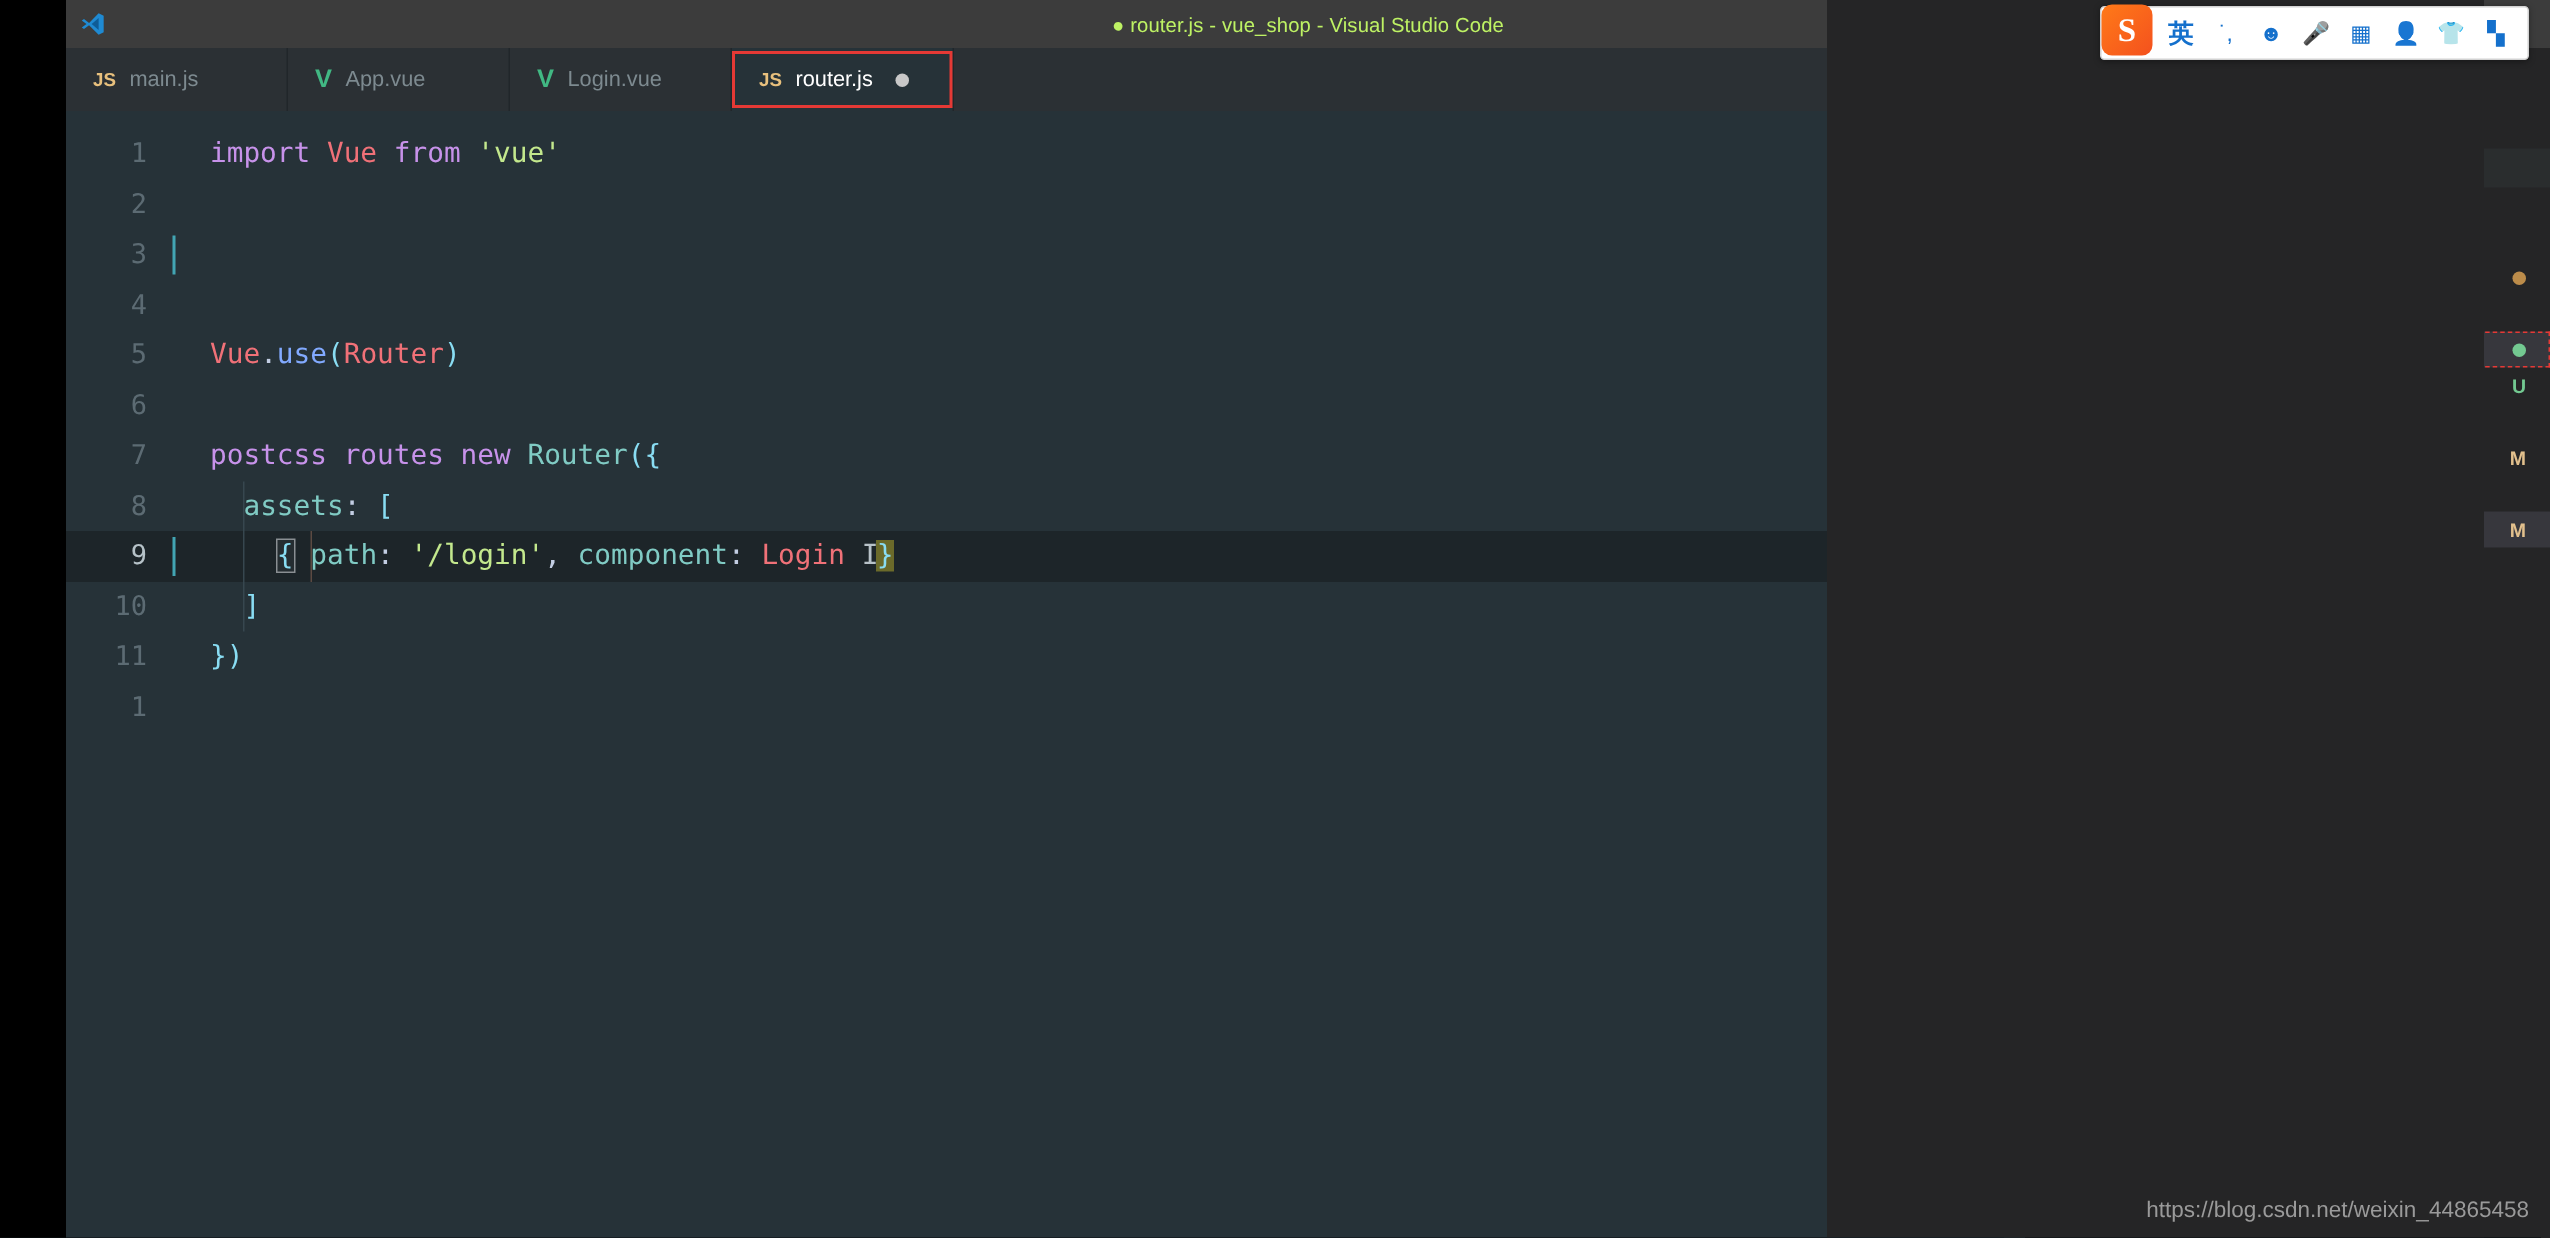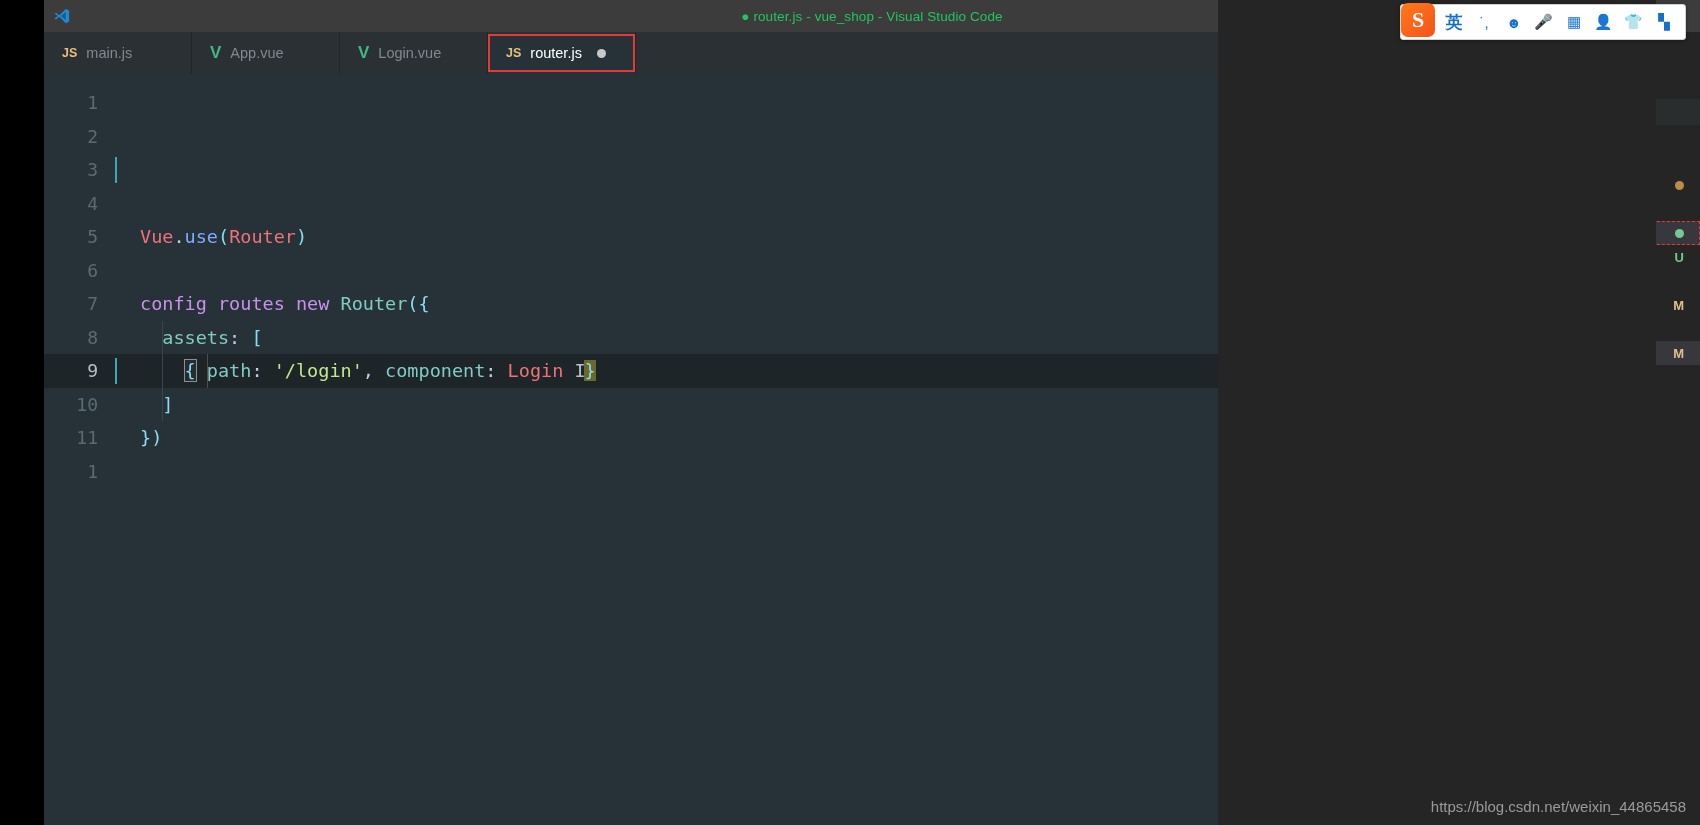--- a/index.html
+++ b/index.html
@@ -27,21 +27,21 @@
     display: flex; align-items: center;
     position: relative; flex: 0 0 32px;
     color: #cccccc;
   }
   #vscode-logo {
     width: 36px; height: 32px;
     display: flex; align-items: center; justify-content: center;
   }
   #title-text {
     position: absolute; left: 0; right: 0; text-align: center;
-    font-size: 13.5px; color: #22c55e; letter-spacing: .1px;
+    font-size: 13.5px; color: #bef264; letter-spacing: .1px;
     pointer-events: none;
   }
   .win-controls {
     position: absolute; right: 0; top: 0; height: 32px;
     display: flex; align-items: center;
   }
   .win-btn {
     width: 46px; height: 32px; display: flex;
     align-items: center; justify-content: center;
     color: #cfcfcf; font-size: 13px;
@@ -278,27 +278,27 @@
             </div>
           <div id="tab-actions">
               <div class="tab-action">⇅</div>
               <div class="tab-action">▥</div>
               <div class="tab-action">···</div>
             </div>
         </div>
 
         <div id="code-wrap">
           <div id="code">
-              <div class="cline"><div class="lno">1</div></div>
+              <div class="cline"><div class="lno">1</div><div class="ctext"><span class="kw">import </span><span class="ident">Vue</span><span class="plain"> </span><span class="kw">from</span><span class="plain"> </span><span class="str">'vue'</span></div></div>
               <div class="cline"><div class="lno">2</div></div>
               <div class="cline"><div class="lno">3</div><div class="caret-gutter"></div></div>
               <div class="cline"><div class="lno">4</div><div class="ctext"></div></div>
               <div class="cline"><div class="lno">5</div><div class="ctext"><span class="ident">Vue</span><span class="plain">.</span><span class="fn">use</span><span class="punct">(</span><span class="ident">Router</span><span class="punct">)</span></div></div>
               <div class="cline"><div class="lno">6</div><div class="ctext"></div></div>
-              <div class="cline"><div class="lno">7</div><div class="ctext"><span class="kw">config </span><span class="kw">routes </span><span class="kw">new </span><span class="prop">Router</span><span class="punct">({</span></div></div>
+              <div class="cline"><div class="lno">7</div><div class="ctext"><span class="kw">postcss </span><span class="kw">routes </span><span class="kw">new </span><span class="prop">Router</span><span class="punct">({</span></div></div>
               <div class="cline"><div class="lno">8</div><div class="ctext"><span class="plain">  </span><span class="prop">assets</span><span class="plain">: </span><span class="punct">[</span></div><div class="indent-guide" style="left: 118px;"></div></div>
               <div class="cline current"><div class="lno">9</div><div class="caret-gutter"></div><div class="ctext"><span class="plain">    </span><span class="punct brace-match">{</span><span class="plain"> </span><span class="prop">path</span><span class="plain">: </span><span class="str">'/login'</span><span class="plain">, </span><span class="prop">component</span><span class="plain">: </span><span class="ident">Login</span><span class="plain"> </span><span class="mouse-ibeam plain">I</span><span class="punct sel-brace">}</span></div><div class="indent-guide" style="left: 118px;"></div><div class="indent-guide" style="left: 163px; background: rgb(92, 74, 66);"></div></div>
               <div class="cline"><div class="lno">10</div><div class="ctext"><span class="plain">  </span><span class="punct">]</span></div><div class="indent-guide" style="left: 118px;"></div></div>
               <div class="cline"><div class="lno">11</div><div class="ctext"><span class="punct">})</span></div></div>
               <div class="cline"><div class="lno">1</div><div class="ctext"></div></div>
             </div>
 
           <div id="scroll-strip">
             <div class="scroll-top-line" style="top:265px"></div>
             <div class="scroll-mark" style="top:28px;height:24px"></div>

